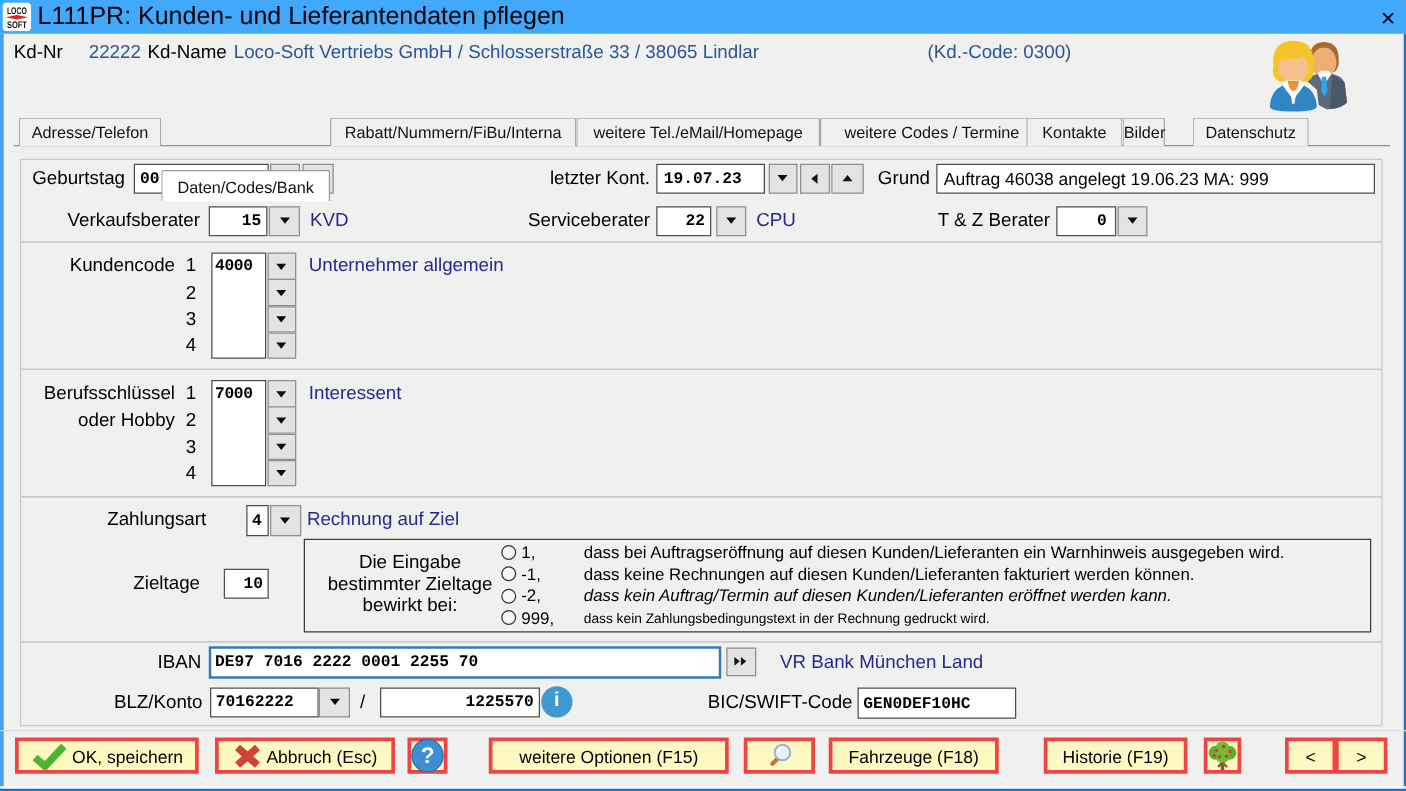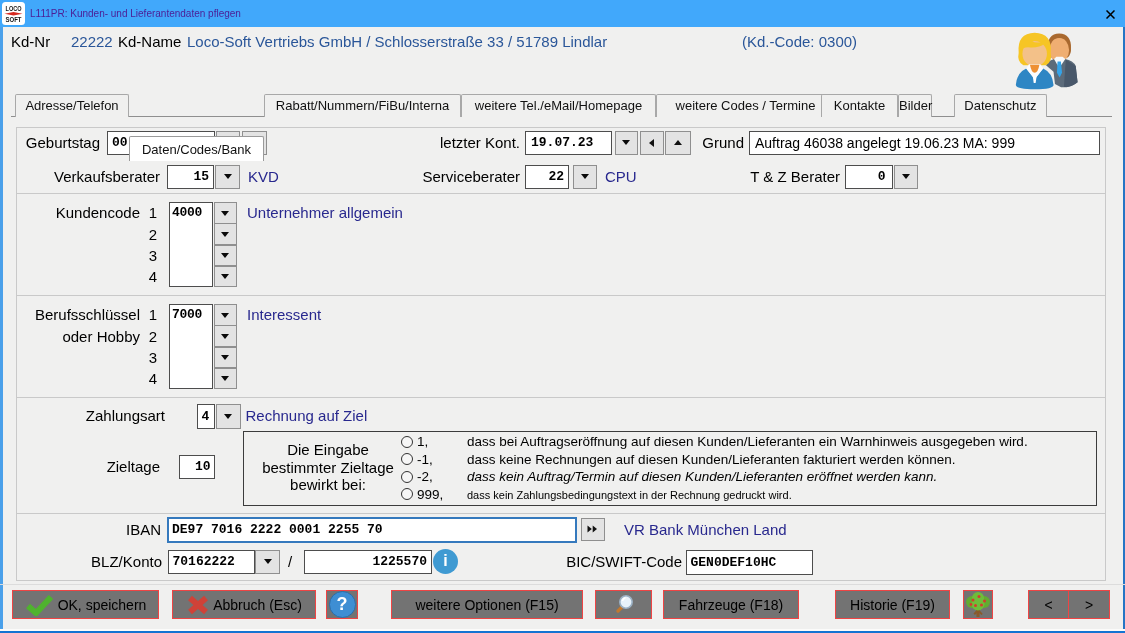--- a/index.html
+++ b/index.html
@@ -1,33 +1,33 @@
 <!DOCTYPE html>
 <html><head>
 <meta charset="utf-8">
 <style>
 * { margin:0; padding:0; box-sizing:border-box; }
 html,body { width:1125px; height:633px; overflow:hidden; }
 body { font-family:"Liberation Sans", sans-serif; }
 #win { position:relative; width:1125px; height:633px; background:#f0f0ef; }
 #titlebar { position:absolute; left:0; top:0; width:1125px; height:27px; background:#41a8fb; }
-#title { position:absolute; left:30px; top:0; height:25px; line-height:27px; font-size:10px; color:#4c1d95; white-space:nowrap; }
+#title { position:absolute; left:30px; top:0; height:25px; line-height:27px; font-size:20px; color:#000000; white-space:nowrap; }
 .t { position:absolute; white-space:nowrap; font-size:15px; color:#000; line-height:18px; }
 .rb { color:#2a5699; }
 .pb { color:#28288e; }
 .inp { position:absolute; background:#fff; border:1px solid #4d4d4d; font-family:"Liberation Mono", monospace; font-weight:bold; font-size:13px; letter-spacing:0px; color:#000; line-height:20px; white-space:nowrap; overflow:hidden; }
 .sbtn { position:absolute; background:#e3e3e3; border:1px solid #8f8f8f; display:flex; align-items:center; justify-content:center; }
 .td { width:0; height:0; border-left:4.5px solid transparent; border-right:4.5px solid transparent; border-top:5px solid #0a0a0a; }
 .tl { width:0; height:0; border-top:4px solid transparent; border-bottom:4px solid transparent; border-right:5px solid #111; }
 .tu { width:0; height:0; border-left:4px solid transparent; border-right:4px solid transparent; border-bottom:5px solid #111; }
 .tab { position:absolute; top:94px; height:23px; background:#f0f0ef; border:1px solid #a8a8a8; border-bottom:none; border-radius:2px 2px 0 0; font-size:13px; color:#111; text-align:center; line-height:22px; }
 #tabline { position:absolute; left:11px; top:116px; width:1101px; height:1px; background:#8f8f8f; }
 .tab.act { top:92px; height:25px; background:#fff; z-index:3; border-color:#9a9a9a; }
 .gbox { position:absolute; left:16px; width:1090px; border:1px solid #c9c9c9; }
-.bbtn { position:absolute; top:590px; height:29px; background:#737373; border:1px solid #ef4444; font-size:14px; color:#000; display:flex; align-items:center; justify-content:center; white-space:nowrap; }
+.bbtn { position:absolute; top:590px; height:29px; background:#fef9c3; border:3px solid #ef4444; font-size:14px; color:#000; display:flex; align-items:center; justify-content:center; white-space:nowrap; }
 </style>
 </head>
 <body>
 <div id="win">
 
   <div id="titlebar">
     <svg width="23" height="23" style="position:absolute;left:2px;top:2px;">
       <rect x="0" y="0" width="23" height="23" rx="3.5" fill="#fff"></rect>
       <text x="11.5" y="9.3" font-family="Liberation Sans" font-size="7.6" font-weight="bold" text-anchor="middle" fill="#151515" textLength="16" lengthAdjust="spacingAndGlyphs">LOCO</text>
       <polygon points="2.5,11.7 11.5,9.9 20.5,11.7 11.5,13.5" fill="#d6281e"></polygon>
@@ -40,21 +40,21 @@
   </div>
 
   <div style="position:absolute;left:0;top:27px;width:2.5px;height:606px;background:#4aa0ea;"></div>
   <div style="position:absolute;left:1123px;top:27px;width:2px;height:606px;background:#2575c5;"></div>
   <div style="position:absolute;left:0;top:629px;width:1125px;height:1.5px;background:#fbfbfa;"></div>
   <div style="position:absolute;left:0;top:630.5px;width:1125px;height:2.5px;background:#1473d2;"></div>
 
   <div class="t" style="left:11px;top:33px;">Kd-Nr</div>
   <div class="t rb" style="left:71px;top:33px;">22222</div>
   <div class="t" style="left:118px;top:33px;">Kd-Name</div>
-  <div class="t rb" style="left:187px;top:33px;">Loco-Soft Vertriebs GmbH / Schlosserstraße 33 / 51789 Lindlar</div>
+  <div class="t rb" style="left:187px;top:33px;">Loco-Soft Vertriebs GmbH / Schlosserstraße 33 / 38065 Lindlar</div>
   <div class="t rb" style="left:742px;top:33px;">(Kd.-Code: 0300)</div>
 
   <svg width="66" height="61" viewBox="0 0 70 64" style="position:absolute;left:1013px;top:29px;">
 
     <path d="M37 20 Q36 5 49 4.5 Q62 5 61.5 20 Q62 26 58 30 L40 30 Q36 26 37 20 Z" fill="#a9692f"></path>
     <ellipse cx="49" cy="22" rx="10.5" ry="13" fill="#efae72"></ellipse>
     <path d="M38 19 Q37 7 49 6.5 Q61 7 60.5 19 Q60 10 53 9.5 Q42 8 39.5 14 Q38 16 38 19 Z" fill="#a9692f"></path>
     <path d="M35 38 Q37 33 44 31.5 L49 36 L55 31.5 Q64 33 66.5 39 L68.5 56 Q61 62 51 61.5 L44.5 58 L43 45 Z" fill="#5c6b7a"></path>
     <path d="M56 32 L66.5 39 L68.5 56 Q62 61.5 54 61 Z" fill="#49586a"></path>
     <path d="M43.5 31.5 L49 41 L55.5 31.5 L52.5 29 L46 29 Z" fill="#f7f9fb"></path>

